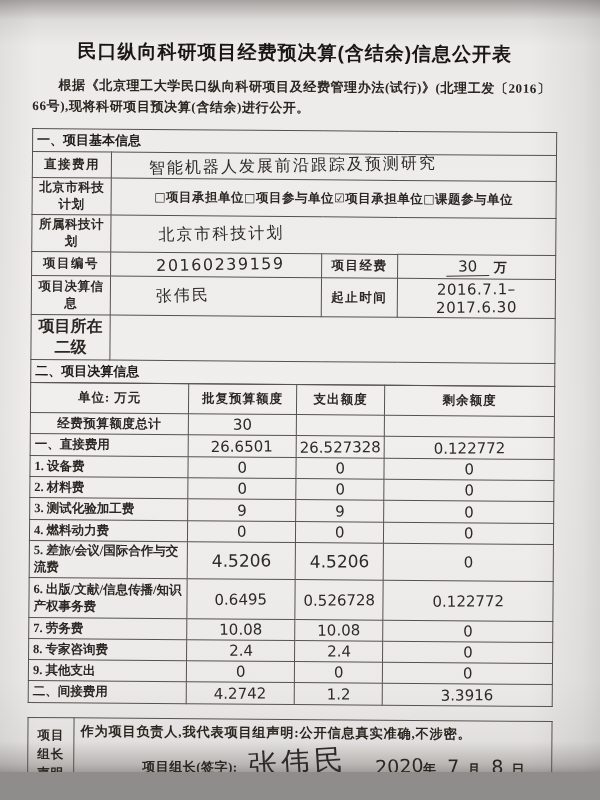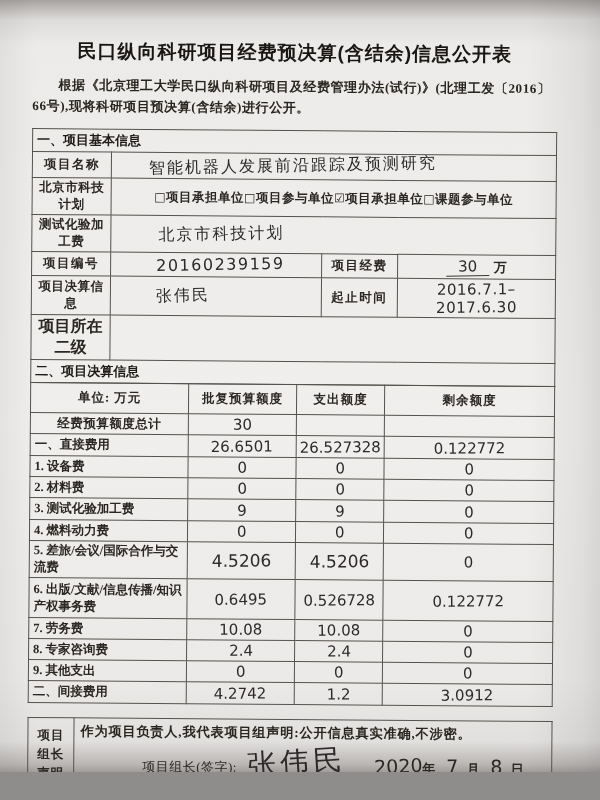--- a/index.html
+++ b/index.html
@@ -51,21 +51,21 @@
   .col-head{text-align:center;font-weight:bold;letter-spacing:1px;}
   .row-h{height:21px;}
   .decl{margin-top:14px;}
   .decl-label{
     text-align:center;white-space:pre-line;line-height:1.55;font-weight:bold;
     font-size:12.5px;letter-spacing:1px;vertical-align:middle;
   }
   .decl-body{vertical-align:top;padding:4px 6px;}
   .decl-statement{font-size:13.2px;font-weight:bold;letter-spacing:0.8px;color:#29251f;}
   .sign-row{display:flex;align-items:baseline;margin-top:6px;padding-left:62px;}
-  .sign-label{font-size:13px;font-weight:normal;letter-spacing:0.5px;}
+  .sign-label{font-size:13px;font-weight:bold;letter-spacing:0.5px;}
   .sign-name{font-size:29px;letter-spacing:4px;margin-left:10px;transform:rotate(-4deg);line-height:1;}
   .sign-date{margin-left:28px;white-space:nowrap;}
   .d-hand{font-family:"DejaVu Sans",sans-serif;display:inline-block;}
   .d-year{font-size:19px;transform:rotate(-3deg);}
   .d-num{font-size:19px;transform:rotate(-2deg);padding:0 8px;}
   .d-suffix{font-size:13px;font-weight:bold;}
   .footnote{
     margin-top:12px;font-size:12.5px;font-weight:bold;letter-spacing:0.8px;color:#2b2723;
   }
   .checkbox-glyph{font-family:"DejaVu Sans",sans-serif;font-size:12px;}
@@ -84,31 +84,31 @@
           <col style="width:79px">
           <col style="width:211px">
           <col style="width:76px">
           <col style="width:158px">
         </colgroup>
       <tbody>
           <tr class="row-h">
             <td colspan="4" class="sec-header">一、项目基本信息</td>
           </tr>
       <tr style="height:26px">
-        <td class="lbl">项目名称</td>
+        <td class="lbl">直接费用</td>
         <td colspan="3"><span class="hand hand-name">智能机器人发展前沿跟踪及预测研究</span></td>
       </tr>
       <tr style="height:22px">
         <td class="lbl" style="letter-spacing:0.5px">北京市科技计划</td>
         <td colspan="3" class="role-opts">
           <span><span class="checkbox-glyph">□</span><span>项目承担单位</span></span><span><span class="checkbox-glyph">□</span><span>项目参与单位</span></span><span><span class="checkbox-glyph">☑</span><span>项目承担单位</span></span><span><span class="checkbox-glyph">□</span><span>课题参与单位</span></span>
         </td>
       </tr>
       <tr style="height:24px">
-        <td class="lbl" style="letter-spacing:0.5px">测试化验加工费</td>
+        <td class="lbl" style="letter-spacing:0.5px">所属科技计划</td>
         <td colspan="3"><span class="hand hand-plan">北京市科技计划</span></td>
       </tr>
       <tr style="height:24px">
         <td class="lbl">项目编号</td>
         <td><span class="hand hand-no">20160239159</span></td>
         <td class="lbl">项目经费</td>
         <td class="money-cell"><span class="hand money-val">30</span><span class="money-unit">万</span></td>
       </tr>
       <tr style="height:24px">
         <td class="lbl" style="letter-spacing:0.5px">项目决算信息</td>
@@ -203,21 +203,21 @@
       <tr style="height:20px">
         <td class="lbl-left">9. 其他支出</td>
         <td class="num"><span class="hand">0</span></td>
         <td class="num"><span class="hand">0</span></td>
         <td class="num"><span class="hand">0</span></td>
       </tr>
       <tr style="height:22px">
         <td class="lbl-left">二、间接费用</td>
         <td class="num"><span class="hand">4.2742</span></td>
         <td class="num"><span class="hand">1.2</span></td>
-        <td class="num"><span class="hand">3.0912</span></td>
+        <td class="num"><span class="hand">3.3916</span></td>
       </tr>
     </tbody>
       </table>
 
     <table class="decl">
       <colgroup>
           <col style="width:46px">
           <col style="width:478px">
         </colgroup>
       <tbody>

